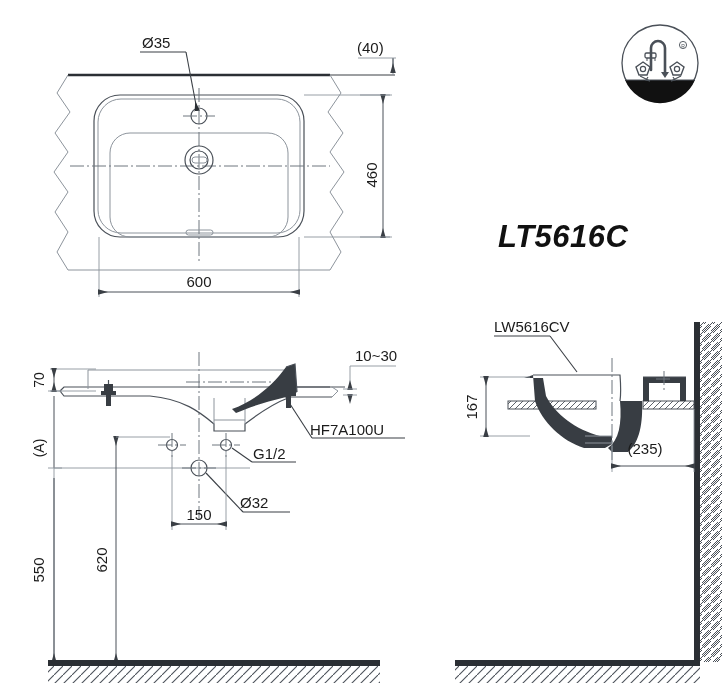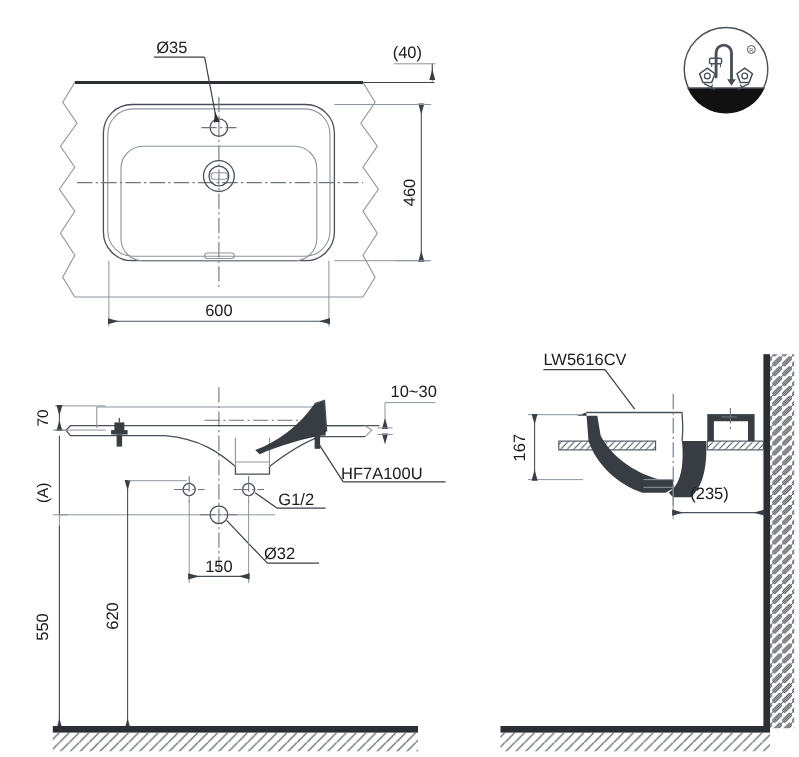--- a/index.html
+++ b/index.html
@@ -317,14 +317,15 @@
       <path d="M650,81 L646,80 L648,77" fill="none" stroke="#4a5058" stroke-width="1.2"></path>
       <path d="M681,76 L671,81" stroke="#4a5058" stroke-width="1.2" fill="none"></path>
       <path d="M671,81 L675,80 L673,77" fill="none" stroke="#4a5058" stroke-width="1.2"></path>
 
       <circle cx="683" cy="45" r="3.6" fill="none" stroke="#4a5058" stroke-width="0.9"></circle>
       <text x="683" y="47.6" text-anchor="middle" font-size="5" fill="#4a5058" font-family="Liberation Sans, sans-serif">R</text>
     </g>
 
   </svg>
 
+  <div class="model-text" style="left:498px; top:219px;">LT5616C</div>
 
 </div>
 
 </body></html>

